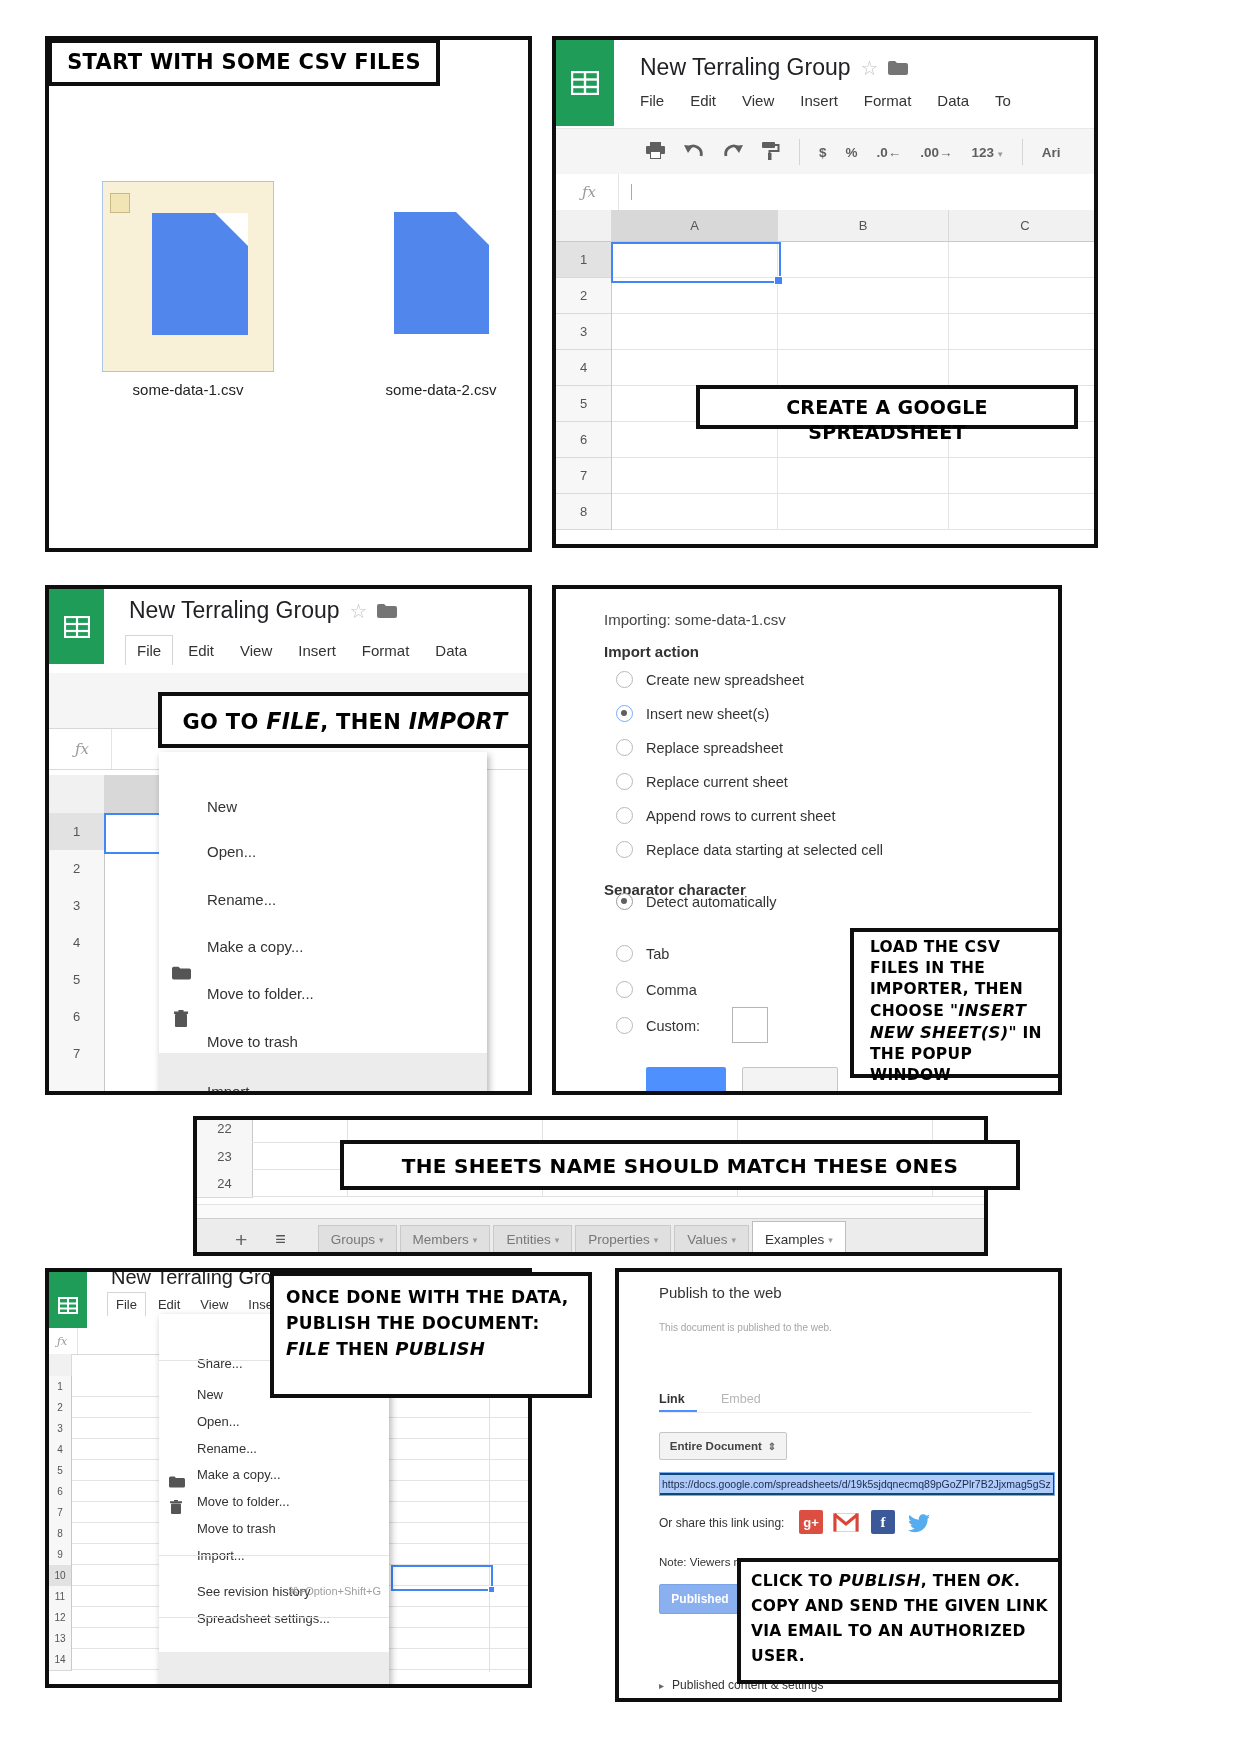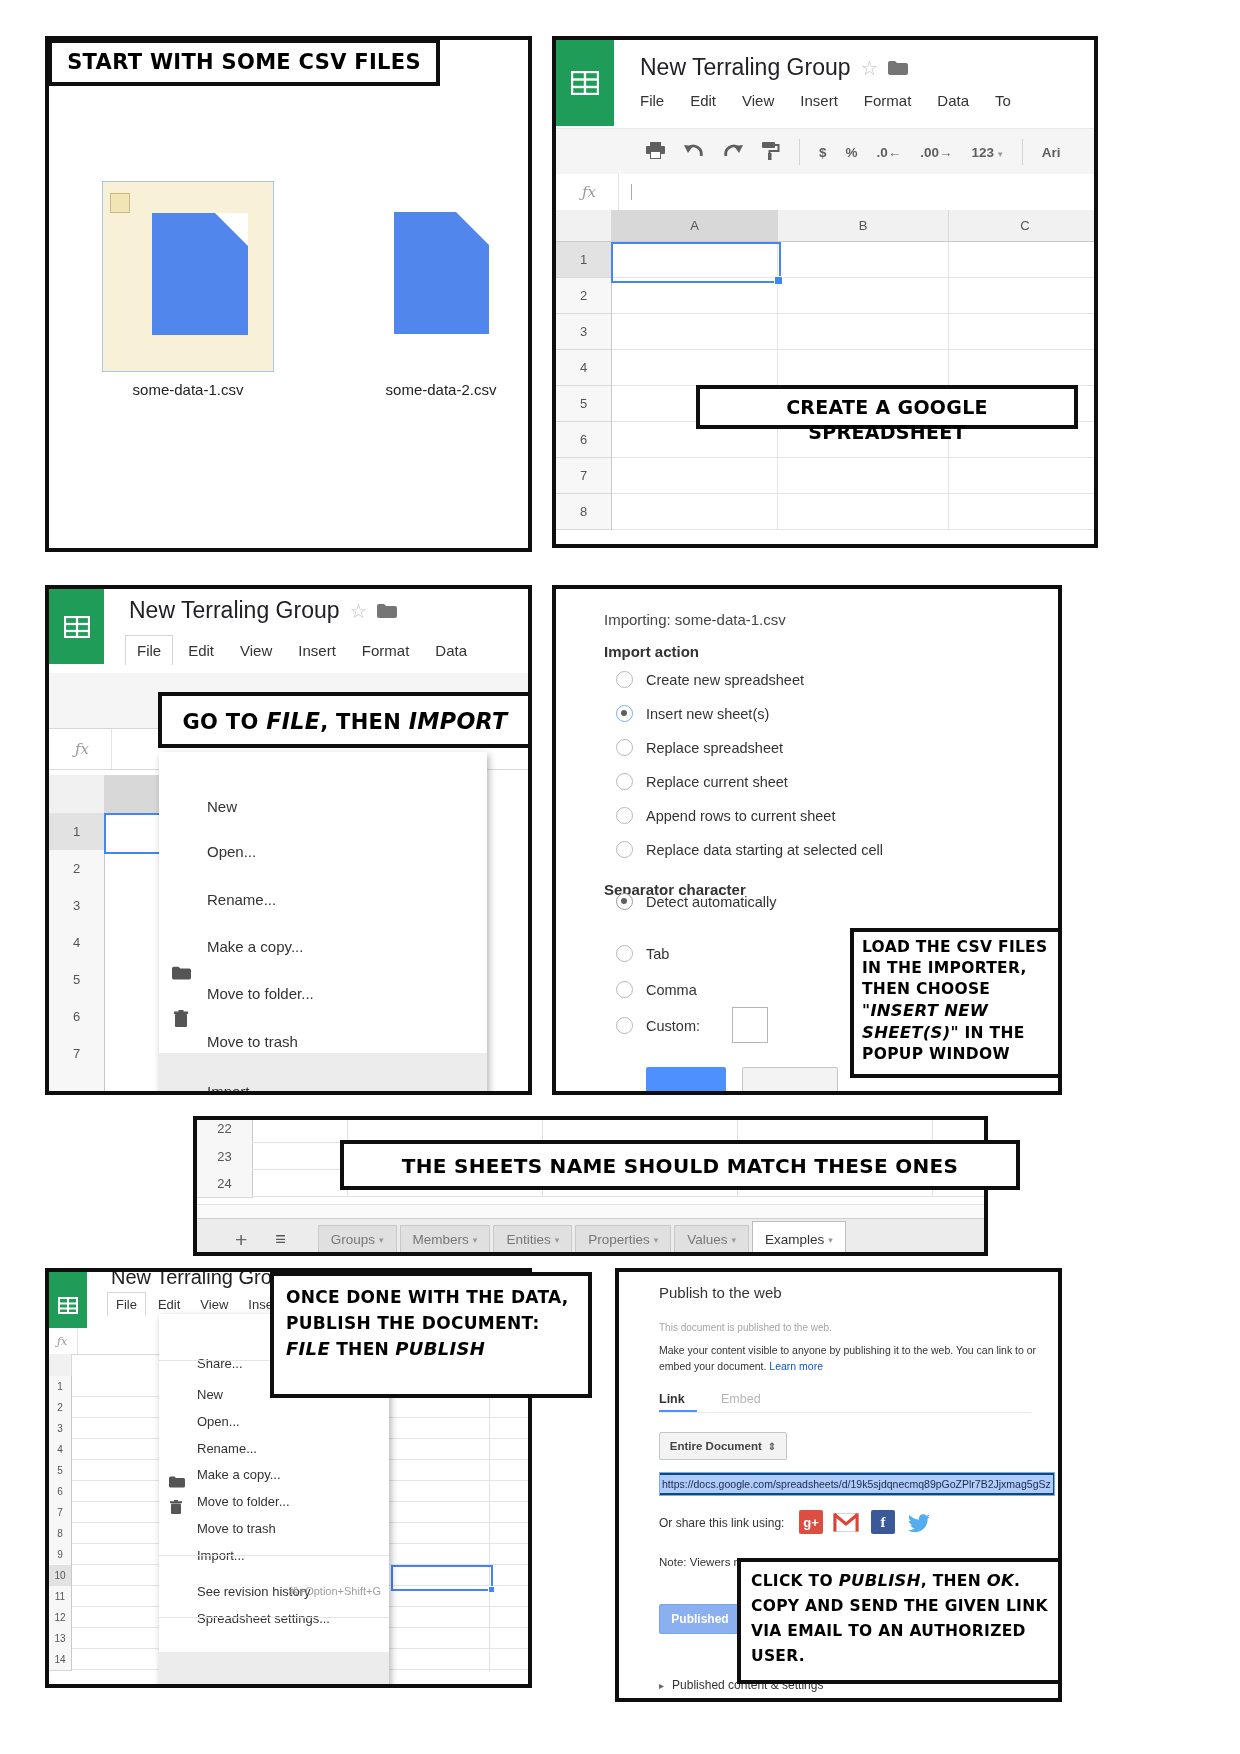--- a/index.html
+++ b/index.html
@@ -299,21 +299,21 @@
       <span>Comma</span>
     </div>
   <div class="radio-row" style="left:60px;top:428px;">
       <span class="radio"></span>
       <span>Custom:</span>
     </div>
   <div class="abs" style="left:176px;top:418px;width:36px;height:36px;background:#fff;border:1px solid #b5b5b5;"></div>
   <div class="abs" style="left:90px;top:478px;width:80px;height:34px;background:#4d90fe;border-radius:2px;"></div>
   <div class="abs" style="left:186px;top:478px;width:96px;height:34px;background:#f3f3f3;border:1px solid #c6c6c6;border-radius:2px;"></div>
 </div>
-<div class="caption" style="left:850px;top:928px;width:212px;height:150px;font-size:15.5px;line-height:21px;padding:5px 8px;"><span>LOAD THE CSV FILES IN THE IMPORTER, THEN CHOOSE "</span><span class="em">INSERT NEW SHEET(S)</span><span>" IN THE POPUP WINDOW</span></div>
+<div class="caption" style="left:850px;top:928px;width:212px;height:150px;font-size:15.5px;line-height:21px;padding:5px 16px;"><span>LOAD THE CSV FILES IN THE IMPORTER, THEN CHOOSE "</span><span class="em">INSERT NEW SHEET(S)</span><span>" IN THE POPUP WINDOW</span></div>
 
 <div class="panel" style="left:193px;top:1116px;width:795px;height:140px;">
   <div class="rownum" style="position:absolute;left:0;top:-6px;width:55px;height:29px;">22</div>
   <div class="rownum" style="position:absolute;left:0;top:23px;width:55px;height:27px;">23</div>
   <div class="rownum" style="position:absolute;left:0;top:50px;width:55px;height:27px;">24</div>
   <div class="abs" style="left:55px;top:22px;width:740px;height:1px;background:#e2e2e2;"></div>
   <div class="abs" style="left:55px;top:49px;width:740px;height:1px;background:#e2e2e2;"></div>
   <div class="abs" style="left:55px;top:76px;width:740px;height:1px;background:#e2e2e2;"></div>
   <div class="abs" style="left:150px;top:0;width:1px;height:77px;background:#e2e2e2;"></div>
   <div class="abs" style="left:345px;top:0;width:1px;height:77px;background:#e2e2e2;"></div>
@@ -404,24 +404,20 @@
     <div class="ditem" style="right:12px;top:315px;font-size:11px;color:#777;">▸</div>
     <div class="dhl" style="top:338px;height:40px;"></div>
     <div class="ditem" style="left:38px;top:348px;font-size:13px;">Publish to the web...</div>
   </div>
 </div>
 <div class="caption" style="left:270px;top:1272px;width:322px;height:126px;font-size:17px;line-height:26px;padding:8px 12px;"><span>ONCE DONE WITH THE DATA, PUBLISH THE DOCUMENT: </span><span class="em">FILE</span><span> THEN </span><span class="em">PUBLISH</span></div>
 
 <div class="panel" style="left:615px;top:1268px;width:447px;height:434px;">
   <div class="abs" style="left:40px;top:12px;font-size:15px;color:#333;">Publish to the web</div>
   <div class="abs" style="left:40px;top:50px;font-size:10px;color:#a5a5a5;">This document is published to the web.</div>
-  <div class="abs" style="left:40px;top:70px;width:402px;font-size:10.5px;line-height:16px;color:#333;">
-    <span>Make your content visible to anyone by publishing it to the web. You can link to or embed your document.</span>
-    <span class="plink">Learn more</span>
-  </div>
   <div class="abs" style="left:40px;top:120px;font-size:12.5px;font-weight:700;color:#333;">Link</div>
   <div class="abs" style="left:40px;top:138px;width:38px;height:3px;background:#4d90fe;"></div>
   <div class="abs" style="left:102px;top:120px;font-size:12.5px;color:#b5b5b5;">Embed</div>
   <div class="abs" style="left:40px;top:140px;width:372px;height:1px;background:#ebebeb;"></div>
   <div class="gbtn" style="position:absolute;left:40px;top:160px;width:126px;height:26px;font-size:11.5px;gap:6px;">
     <span>Entire Document</span>
     <span style="font-size:10px;color:#666;">⇕</span>
   </div>
   <div class="abs" style="left:40px;top:200px;width:396px;height:24px;background:#0c4a6e;border:1px solid #7baaf7;display:flex;align-items:center;overflow:hidden;">
     <span style="background:#aecbfa;font-size:10.5px;color:#1b2a49;padding:3px 2px;white-space:nowrap;">https://docs.google.com/spreadsheets/d/19k5sjdqnecmq89pGoZPlr7B2Jjxmag5gSz</span>
@@ -438,19 +434,19 @@
   </div>
   <div class="sicon" style="position:absolute;left:252px;top:238px;width:24px;height:24px;background:#3b5998;font-size:15px;font-family:'Liberation Serif',serif;">f</div>
   <div class="abs" style="left:286px;top:240px;">
     <svg width="25" height="21" viewBox="0 0 24 20">
         <path d="M23.4 2.4c-.8.5-1.8.9-2.7 1.1C19.9 2.6 18.8 2 17.5 2c-2.4 0-4.3 1.9-4.3 4.3 0 .3 0 .7.1 1C9.7 7.1 6.5 5.4 4.4 2.8c-.4.6-.6 1.4-.6 2.2 0 1.5.8 2.8 1.9 3.6-.7 0-1.4-.2-1.9-.5v.1c0 2.1 1.5 3.8 3.4 4.2-.4.1-.7.2-1.1.2-.3 0-.5 0-.8-.1.5 1.7 2.1 3 4 3-1.5 1.2-3.3 1.9-5.3 1.9H2.9c1.9 1.2 4.2 1.9 6.6 1.9 7.9 0 12.2-6.5 12.2-12.2v-.6c.8-.6 1.5-1.4 2.1-2.2-.8.3-1.6.6-2.4.7.9-.5 1.5-1.3 1.9-2.3z" fill="#55acee"></path>
       </svg>
   </div>
   <div class="abs" style="left:40px;top:284px;font-size:11.5px;color:#333;white-space:nowrap;">
     <span style="font-weight:400;margin-top:24px;">Note:</span><span> Viewers may be abl</span>
   </div>
-  <div class="abs" style="left:40px;top:312px;width:82px;height:30px;background:#8ab0ef;border:1px solid #7aa4e8;border-radius:2px;display:flex;align-items:center;justify-content:center;font-size:12px;font-weight:700;color:#fff;margin-top:20px;">Published</div>
+  <div class="abs" style="left:40px;top:312px;width:82px;height:30px;background:#8ab0ef;border:1px solid #7aa4e8;border-radius:2px;display:flex;align-items:center;justify-content:center;font-size:12px;font-weight:700;color:#fff;">Published</div>
   <div class="abs" style="left:40px;top:406px;font-size:12px;color:#333;display:flex;gap:8px;align-items:center;">
     <span style="font-size:10px;color:#666;">▸</span>
     <span>Published content &amp; settings</span>
   </div>
 </div>
 <div class="caption" style="left:737px;top:1558px;width:325px;height:126px;font-size:15.5px;line-height:25px;padding:6px 10px;"><span>CLICK TO </span><span class="em">PUBLISH</span><span>, THEN </span><span class="em">OK</span><span>. COPY AND SEND THE GIVEN LINK VIA EMAIL TO AN AUTHORIZED USER.</span></div>
 
 </body></html>

